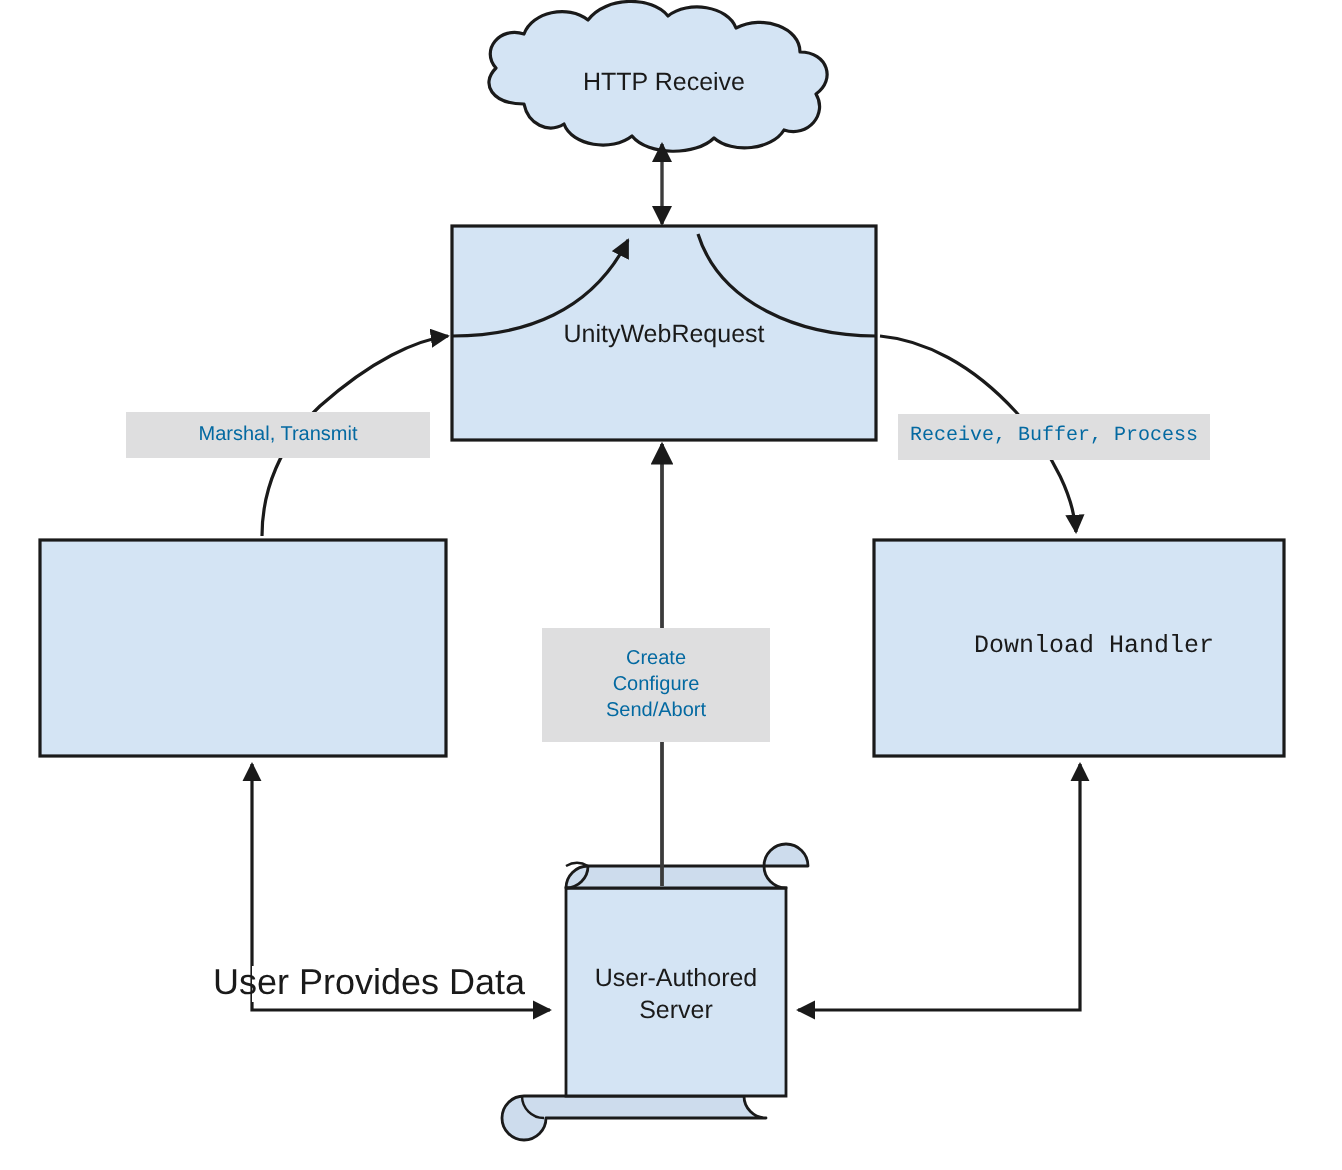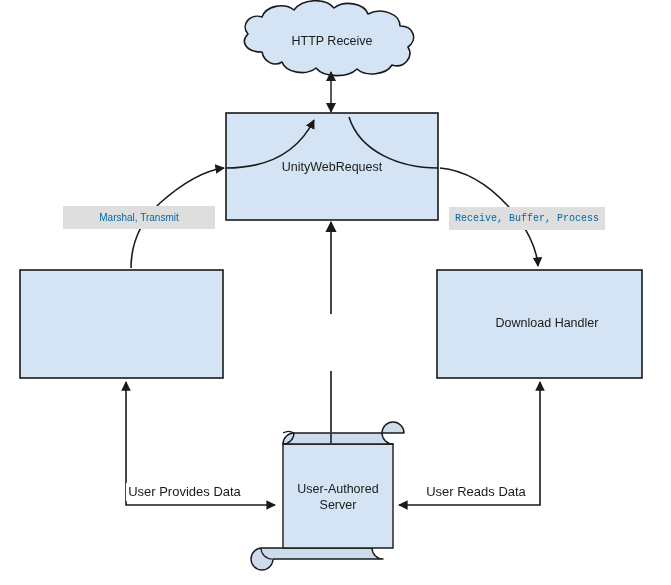--- a/index.html
+++ b/index.html
@@ -49,21 +49,21 @@
     white-space: pre-line;
   }
   .edge-text {
     position: absolute;
     display: flex;
     align-items: center;
     justify-content: center;
     text-align: left;
     background: #ffffff;
     color: #1a1a1a;
-    font-size: 13px;
+    font-size: 18px;
     line-height: 1.2;
     white-space: nowrap;
   }
 </style>
 </head>
 <body>
 
 <div id="canvas">
 
   <svg id="svg-layer" viewBox="0 0 671 585">
@@ -126,27 +126,29 @@
     <path d="M 275 505 L 126 505 L 126 382" fill="none" stroke="#1a1a1a" stroke-width="1.6" marker-end="url(#arrow-end)" marker-start="url(#arrow-start)"></path>
 
     <path d="M 540 382 L 540 505 L 399 505" fill="none" stroke="#1a1a1a" stroke-width="1.6" marker-end="url(#arrow-end)" marker-start="url(#arrow-start)"></path>
   </svg>
 
   <div class="node-label" style="left:252px; top:28px; width:160px; height:28px;">HTTP Receive</div>
 
   <div class="node-label" style="left:226px; top:155px; width:212px; height:26px;">UnityWebRequest</div>
 
 
-  <div class="node-label" style="left:437px; top:311px; width:220px; height:26px;">Download Handler</div>
+  <div class="node-label" style="left:437px; top:311px; width:220px; height:26px;font-family:Liberation Mono, monospace;">Download Handler</div>
 
   <div class="node-label" style="left:283px; top:481px; width:110px; height:34px;">User-Authored
 Server</div>
 
   <div class="tag" style="left:63px; top:206px; width:152px; height:23px;">Marshal, Transmit</div>
 
   <div class="tag" style="left:449px; top:207px; width:156px; height:23px;font-family:Liberation Mono, monospace;">Receive, Buffer, Process</div>
 
+  <div class="tag" style="left:271px; top:314px; width:114px; height:57px;">Create
+Configure
+Send/Abort</div>
 
   <div class="edge-text" style="left:126px; top:483px; width:117px; height:18px;">User Provides Data</div>
 
-  <div class="edge-text" style="left:424px; top:483px; width:104px; height:18px;">User Reads Data</div>
 
 </div>
 
 </body></html>

